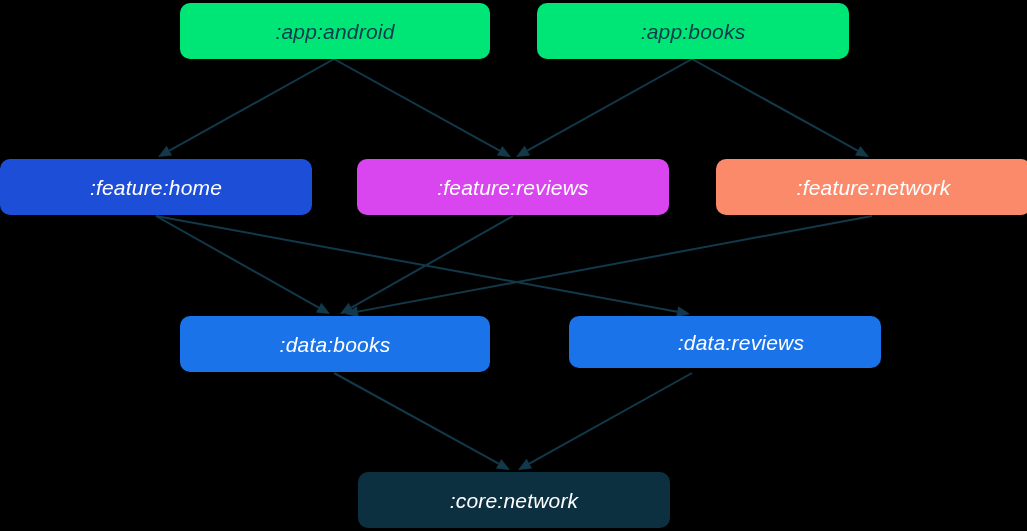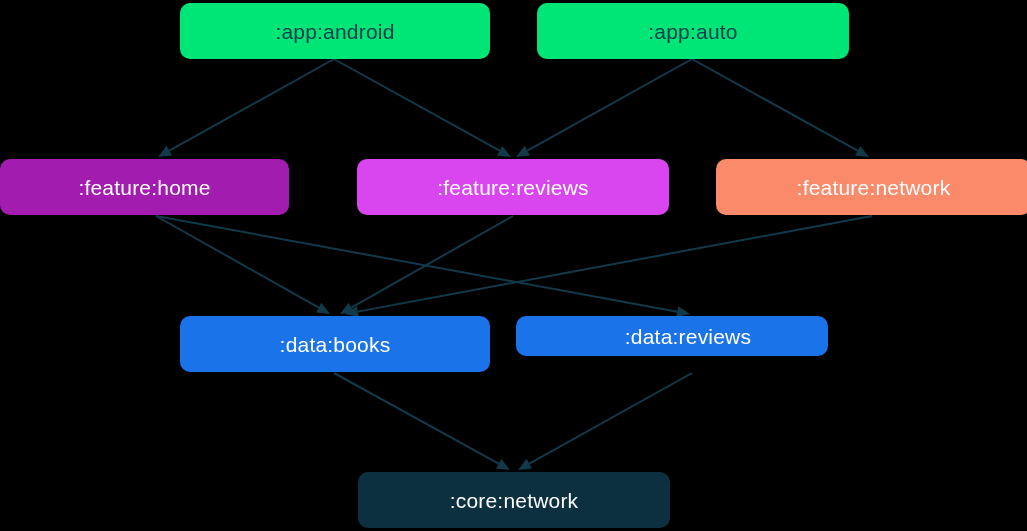--- a/index.html
+++ b/index.html
@@ -35,20 +35,21 @@
     justify-content: center;
     border-radius: 10px;
     font-size: 21px;
     font-weight: 400;
     letter-spacing: 0.2px;
     white-space: nowrap;
     line-height: 1;
   }
   .node-label {
     display: block;
+    font-style: italic;
   }
 </style>
 </head>
 <body>
 
 <div id="graph-canvas" style="background: rgb(0, 0, 0);">
   <svg id="edge-layer" viewBox="0 0 1027 531" width="1027" height="531">
       <g>
         <line x1="334" y1="59" x2="169.35795121016372" y2="150.67568625797702" stroke="#12394a" stroke-width="2"></line>
         <polygon points="158,157 166.68228001161555,145.87039920752315 172.0336224087119,155.4809733084309" fill="#12394a"></polygon>
@@ -87,33 +88,33 @@
       </g>
       <g>
         <line x1="692" y1="373" x2="529.3547978868418" y2="463.6700264653813" stroke="#12394a" stroke-width="2"></line>
         <polygon points="518,470 526.6767321606569,458.8660735132559 532.0328636130266,468.47397941750665" fill="#12394a"></polygon>
       </g>
     </svg>
 <div class="node" style="left: 180px; top: 3px; width: 310px; height: 56px; background: rgb(0, 230, 118); color: rgb(13, 59, 76);">
       <span class="node-label">:app:android</span>
     </div>
     <div class="node" style="left: 537px; top: 3px; width: 312px; height: 56px; background: rgb(0, 230, 118); color: rgb(13, 59, 76);">
-      <span class="node-label">:app:auto</span>
+      <span class="node-label">:app:books</span>
     </div>
-    <div class="node" style="left: 0px; top: 159px; width: 289px; height: 56px; background: #a21caf; color: rgb(255, 255, 255); text-align: right;">
+    <div class="node" style="left: 0px; top: 159px; width: 312px; height: 56px; background: #1d4ed8; color: rgb(255, 255, 255); text-align: right;">
       <span class="node-label">:feature:home</span>
     </div>
     <div class="node" style="left: 357px; top: 159px; width: 312px; height: 56px; background: #d946ef; color: rgb(255, 255, 255);">
       <span class="node-label">:feature:reviews</span>
     </div>
     <div class="node" style="left: 716px; top: 159px; width: 315px; height: 56px; background: rgb(251, 138, 107); color: rgb(255, 255, 255);">
       <span class="node-label">:feature:network</span>
     </div>
     <div class="node" style="left: 180px; top: 316px; width: 310px; height: 56px; background: rgb(26, 115, 232); color: rgb(255, 255, 255);">
       <span class="node-label">:data:books</span>
     </div>
-    <div class="node" style="left: 516px; top: 316px; width: 312px; height: 40px; background: rgb(26, 115, 232); color: rgb(255, 255, 255); padding-left: 32px;">
+    <div class="node" style="left: 569px; top: 316px; width: 312px; height: 52px; background: rgb(26, 115, 232); color: rgb(255, 255, 255); padding-left: 32px;">
       <span class="node-label">:data:reviews</span>
     </div>
     <div class="node" style="left: 358px; top: 472px; width: 312px; height: 56px; background: rgb(13, 48, 64); color: rgb(255, 255, 255);">
       <span class="node-label">:core:network</span>
     </div>
   </div>
 
 </body></html>

